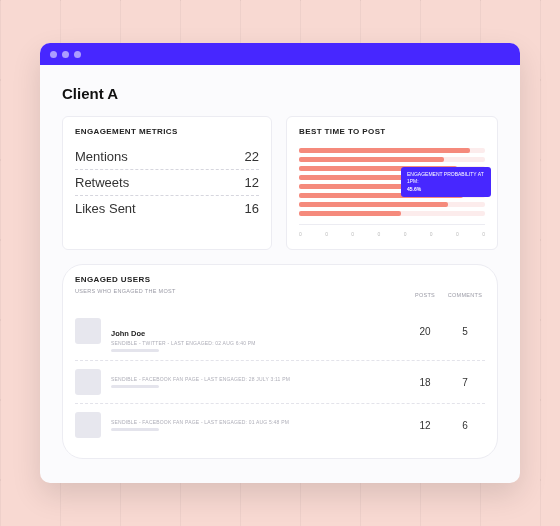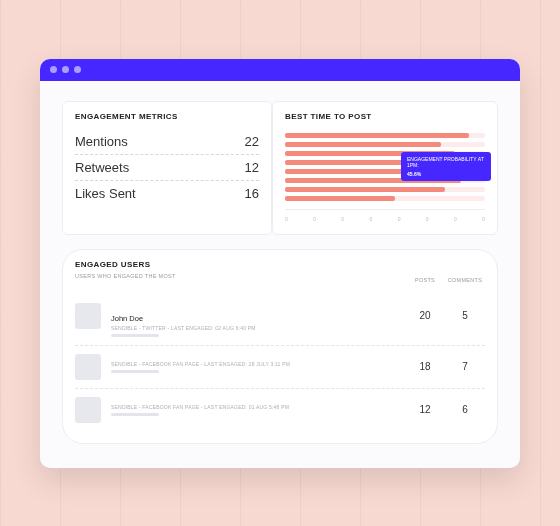--- a/index.html
+++ b/index.html
@@ -27,21 +27,21 @@
     background: #4727ff;
     height: 22px;
     display: flex;
     align-items: center;
     padding: 0 10px;
     gap: 5px;
   }
   .tdot { width: 7px; height: 7px; border-radius: 50%; background: rgba(255,255,255,0.55); }
   .content { padding: 20px 22px 24px; }
   .page-title { font-size: 15px; font-weight: 700; color: #111; margin-bottom: 14px; }
-  .row-top { display: flex; gap: 0; }
+  .row-top { display: flex; gap: 14px; }
   .card {
     background: #fff;
     border: 1px solid #ececf2;
     border-radius: 6px;
     padding: 10px 12px 12px;
   }
   .card-title { font-size: 8px; font-weight: 700; letter-spacing: 0.4px; color: #222; margin-bottom: 8px; }
   .metrics { width: 210px; }
   .metric-row {
     display: flex; justify-content: space-between;
@@ -69,35 +69,36 @@
   .eng-head { display:flex; font-size:5.5px; color:#9a9aa5; letter-spacing:0.3px; }
   .col-user { flex: 1; }
   .col-num { width: 40px; text-align: center; }
   .user-row {
     display: flex; align-items: center;
     padding: 8px 0; border-bottom: 1px dashed #e3e3ea;
   }
   .user-row:last-child { border-bottom: none; }
   .avatar { width: 26px; height: 26px; background: #e7e7ee; border-radius: 3px; margin-right: 10px; flex-shrink:0; }
   .user-info { flex: 1; overflow:hidden; }
-  .user-name { font-size: 7.5px; font-weight: 400; color: #222; margin-bottom: 2px; margin-top: 19px; }
+  .user-name { font-size: 7.5px; font-weight: 700; color: #222; margin-bottom: 2px; margin-top: 19px; }
   .user-meta { font-size: 5px; color: #aeaeb8; letter-spacing: 0.2px; margin-bottom: 3px; }
   .user-bar { height: 3px; width: 48px; background: #e4e4ec; border-radius: 2px; }
   .num { width: 40px; text-align: center; font-size: 10px; color: #333; }
 </style>
 </head>
 <body>
 
 <div class="window">
   <div class="titlebar">
     <div class="tdot"></div>
     <div class="tdot"></div>
     <div class="tdot"></div>
   </div>
   <div class="content">
+    <div class="page-title">Client A</div>
 
     <div class="row-top">
 
       <div class="card metrics">
         <div class="card-title">ENGAGEMENT METRICS</div>
         <div class="metric-row">
           <span>Mentions</span>
           <span>22</span>
         </div>
         <div class="metric-row">

